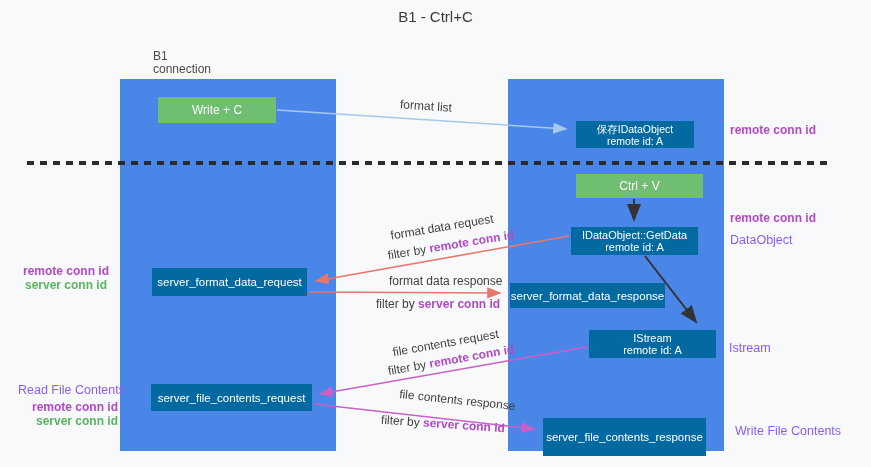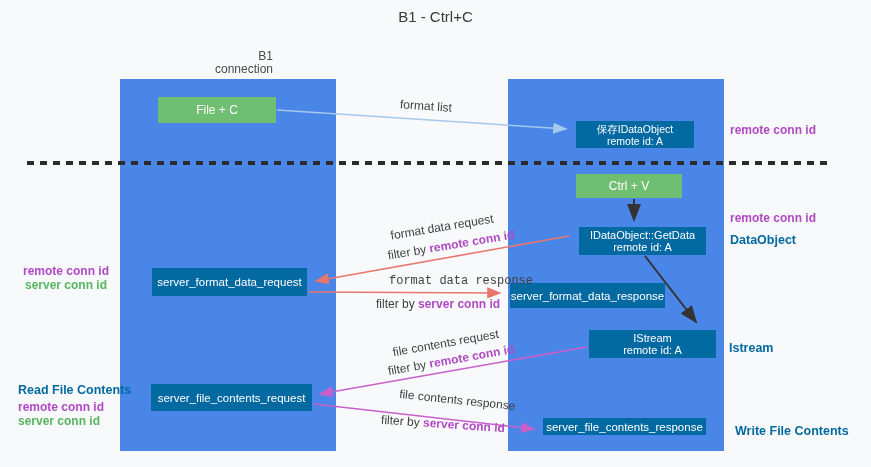--- a/index.html
+++ b/index.html
@@ -2,32 +2,32 @@
 <html><head>
 <meta charset="utf-8">
 <style>
   html,body{margin:0;padding:0;background:#f8f9fa;}
   #stage{
     position:relative;width:871px;height:467px;background:#f8f9fa;overflow:hidden;
     font-family:"Liberation Sans","DejaVu Sans",sans-serif;color:#3c3c3c;
   }
   .abs{position:absolute;}
   .title{left:0;top:8px;width:871px;text-align:center;font-size:15px;line-height:18px;color:#3a3a3a;}
-  .lane-header{top:50px;width:120px;text-align:right;font-size:12px;line-height:13px;color:#4a4a4a;}
+  .lane-header{top:50px;width:120px;text-align:left;font-size:12px;line-height:13px;color:#4a4a4a;}
   .lane{top:79px;width:216px;height:372px;background:#4a86e8;}
   .node{display:flex;align-items:center;justify-content:center;flex-direction:column;
         color:#fff;text-align:center;line-height:12px;}
   .node.orange{background:#0369a1;}
   .node.green{background:#6fbe71;}
   .edge-label{font-size:12px;white-space:nowrap;color:#3f3f3f;}
   .filter-key{font-weight:bold;color:#b04ac4;}
   .ann{font-size:12px;white-space:nowrap;}
   .ann.purple{color:#b04ac4;font-weight:bold;}
   .ann.green{color:#57b65e;font-weight:bold;}
-  .ann.dark{color:#0369a1;font-weight:bold;}
+  .ann.dark{color:#8b5cf6;}
   svg.overlay{position:absolute;left:0;top:0;pointer-events:none;}
 </style>
 </head>
 <body>
 
 <div id="stage">
 
   <div class="abs title">
     <div>B1 - Ctrl+C</div>
   </div>
@@ -59,33 +59,33 @@
     <line x1="277" y1="110" x2="566" y2="129" stroke="#a4c9ec" stroke-width="1.6" marker-end="url(#m-blue)"></line>
     <line x1="634" y1="199" x2="634" y2="220" stroke="#333333" stroke-width="2" marker-end="url(#m-black)"></line>
     <line x1="645" y1="256" x2="696" y2="322" stroke="#333333" stroke-width="2" marker-end="url(#m-black)"></line>
     <line x1="569" y1="236" x2="316" y2="281" stroke="#e8766d" stroke-width="1.6" marker-end="url(#m-red)"></line>
     <line x1="309" y1="292" x2="500" y2="293" stroke="#e8766d" stroke-width="1.6" marker-end="url(#m-red)"></line>
     <line x1="587" y1="347" x2="320" y2="394" stroke="#c95fc9" stroke-width="1.6" marker-end="url(#m-mag)"></line>
     <line x1="314" y1="404" x2="534" y2="429" stroke="#c95fc9" stroke-width="1.6" marker-end="url(#m-mag)"></line>
   </svg>
 
   <div class="abs node green" style="left:158px;top:97px;width:118px;height:26px;font-size:12px;">
-    <span>File + C</span>
+    <span>Write + C</span>
   </div>
 
   <div class="abs node orange" style="left:576px;top:121px;width:118px;height:27px;font-size:10.5px;">
     <span>保存IDataObject</span>
     <span>remote id: A</span>
   </div>
 
-  <div class="abs node green" style="left:576px;top:174px;width:106px;height:24px;font-size:12px;align-items:center;">
+  <div class="abs node green" style="left:576px;top:174px;width:127px;height:24px;font-size:12px;align-items:center;">
     <span>Ctrl + V</span>
   </div>
 
-  <div class="abs node orange" style="left:571px;top:227px;width:127px;height:28px;font-size:11px;margin-left:8px;">
+  <div class="abs node orange" style="left:571px;top:227px;width:127px;height:28px;font-size:11px;">
     <span>IDataObject::GetData</span>
     <span>remote id: A</span>
   </div>
 
   <div class="abs node orange" style="left:510px;top:283px;width:155px;height:25px;font-size:11.5px;">
     <span>server_format_data_response</span>
   </div>
 
   <div class="abs node orange" style="left:152px;top:268px;width:155px;height:28px;font-size:11.5px;">
     <span>server_format_data_request</span>
@@ -93,32 +93,32 @@
 
   <div class="abs node orange" style="left:589px;top:330px;width:127px;height:28px;font-size:11px;">
     <span>IStream</span>
     <span>remote id: A</span>
   </div>
 
   <div class="abs node orange" style="left:151px;top:384px;width:161px;height:27px;font-size:11.5px;">
     <span>server_file_contents_request</span>
   </div>
 
-  <div class="abs node orange" style="left:543px;top:418px;width:163px;height:17px;font-size:11.5px;">
+  <div class="abs node orange" style="left:543px;top:418px;width:163px;height:38px;font-size:11.5px;">
     <span>server_file_contents_response</span>
   </div>
 
   <div class="abs edge-label" style="left:400px;top:99px;transform:rotate(4deg);">format list</div>
 
   <div class="abs edge-label" style="left:390px;top:220px;transform:rotate(-9.5deg);">format data request</div>
   <div class="abs edge-label" style="left:387px;top:238px;transform:rotate(-9.5deg);">
     <span>filter by </span><span class="filter-key">remote conn id</span>
   </div>
 
-  <div class="abs edge-label" style="left:389px;top:274px;font-family:Liberation Mono, monospace;">format data response</div>
+  <div class="abs edge-label" style="left:389px;top:274px;">format data response</div>
   <div class="abs edge-label" style="left:376px;top:297px;">
     <span>filter by </span><span class="filter-key">server conn id</span>
   </div>
 
   <div class="abs edge-label" style="left:392px;top:336px;transform:rotate(-10deg);">file contents request</div>
   <div class="abs edge-label" style="left:387px;top:353px;transform:rotate(-10deg);">
     <span>filter by </span><span class="filter-key">remote conn id</span>
   </div>
 
   <div class="abs edge-label" style="left:399px;top:393px;transform:rotate(6deg);">file contents response</div>
@@ -130,19 +130,19 @@
   <div class="abs ann purple" style="left:730px;top:211px;">remote conn id</div>
   <div class="abs ann dark" style="left:730px;top:233px;font-size:12.5px;">DataObject</div>
   <div class="abs ann dark" style="left:729px;top:341px;font-size:12.5px;">Istream</div>
   <div class="abs ann dark" style="left:735px;top:424px;font-size:12.5px;">Write File Contents</div>
 
   <div class="abs" style="left:18px;top:264px;width:96px;text-align:center;">
     <div class="ann purple">remote conn id</div>
     <div class="ann green">server conn id</div>
   </div>
 
-  <div class="abs" style="left:18px;top:383px;width:100px;text-align:left;">
+  <div class="abs" style="left:18px;top:383px;width:100px;text-align:right;">
     <div class="ann dark" style="font-size:12.5px;margin-bottom:3px;">Read File Contents</div>
     <div class="ann purple">remote conn id</div>
     <div class="ann green">server conn id</div>
   </div>
 
 </div>
 
 </body></html>

